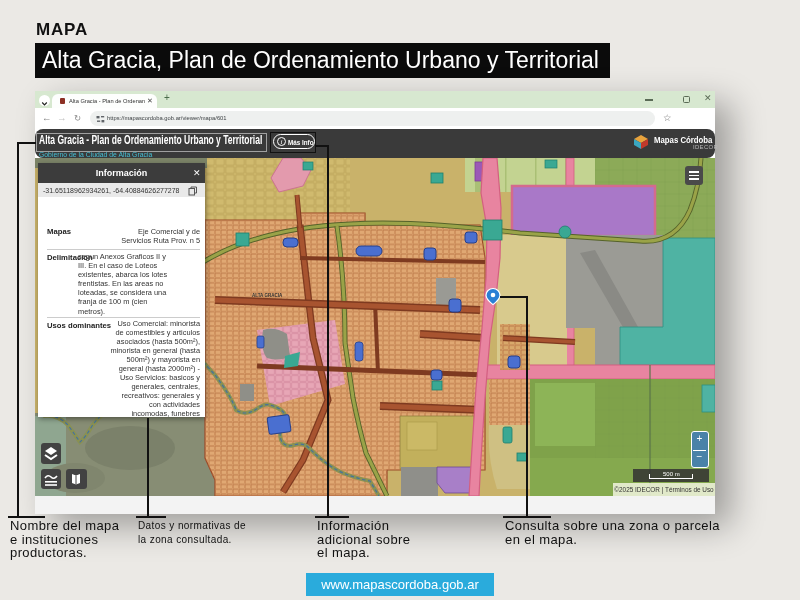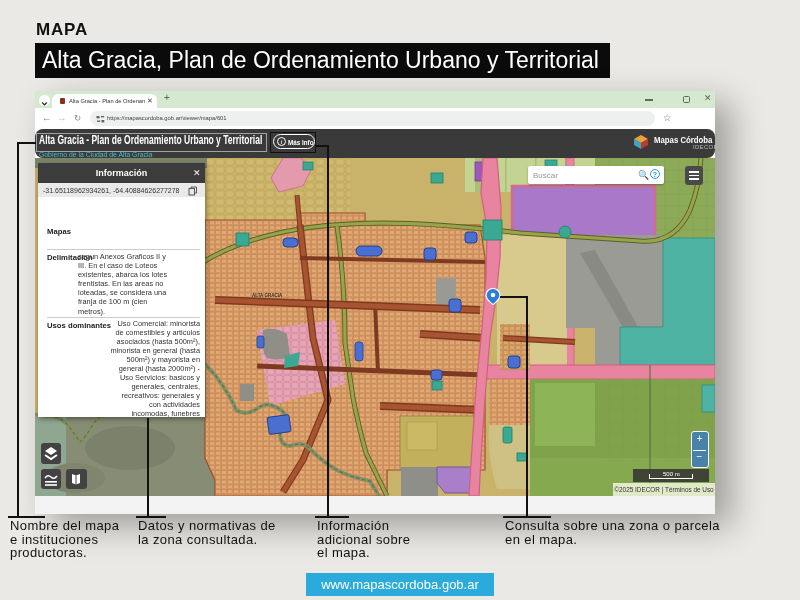--- a/index.html
+++ b/index.html
@@ -241,25 +241,20 @@
       <rect x="510" y="2" width="12" height="8" fill="#3aa893" stroke="#1e7f6d" stroke-width="0.7"></rect>
 
       <text x="217" y="139" font-family="Liberation Sans, sans-serif" font-size="4.5" fill="#333" font-weight="bold">ALTA GRACIA</text>
 
       <g>
         <path d="M458,130.5 C462,130.5 465,133.5 465,137.2 C465,140.1 462.4,143.2 458,146.6 C453.6,143.2 451,140.1 451,137.2 C451,133.5 454,130.5 458,130.5 Z" fill="#2a7fd4" stroke="#fff" stroke-width="1.2"></path>
         <circle cx="458" cy="137" r="2.3" fill="#fff"></circle>
       </g>
     </svg>
 
-    <div class="abs" style="left:493px; top:8px; width:136px; height:18px; background:#fff; border-radius:2px; box-shadow:0 1px 2px rgba(0,0,0,0.3);">
-      <span class="abs" style="left:5px; top:5px; font-size:8px; color:#999;">Buscar</span>
-      <span class="abs" style="left:110px; top:4px; font-size:9px; color:#555;">🔍</span>
-      <span class="abs" style="left:122px; top:3px; width:10px; height:10px; border:1.5px solid #2196f3; border-radius:50%; color:#2196f3; font-size:7px; font-weight:bold; text-align:center; line-height:10px;">?</span>
-    </div>
 
     <div class="abs" style="left:650px; top:8px; width:18px; height:19px; background:#4a4a4a; border-radius:3px;">
       <span class="abs" style="left:4px; top:5px; width:10px; height:1.5px; background:#fff;"></span>
       <span class="abs" style="left:4px; top:8.5px; width:10px; height:1.5px; background:#fff;"></span>
       <span class="abs" style="left:4px; top:12px; width:10px; height:1.5px; background:#fff;"></span>
     </div>
 
     <div class="abs" style="left:6px; top:285px; width:20px; height:21px; background:#424242; border-radius:3px;"><svg width="20" height="21">
           <polygon points="10,4 16,8 10,12 4,8" fill="#fff"></polygon>
           <path d="M4,12 L10,16 L16,12" fill="none" stroke="#fff" stroke-width="2"></path>
@@ -299,20 +294,21 @@
       <div class="abs" style="left:0; top:20px; width:167px; height:14px; background:#e9e9e9; color:#333;">
         <span class="abs" style="left:5px; top:3.5px; font-size:7px; white-space:nowrap;">-31.65118962934261, -64.40884626277278</span>
         <svg class="abs" style="left:150px; top:2.5px;" width="10" height="10">
             <rect x="1" y="2.5" width="5.5" height="6.5" fill="none" stroke="#555" stroke-width="1"></rect>
             <path d="M3,2.5 L3,1 L8.5,1 L8.5,7 L6.5,7" fill="none" stroke="#555" stroke-width="1"></path>
           </svg>
       </div>
 
 
       <div class="abs" style="left:9px; top:64px; font-weight:bold; color:#222;">Mapas</div>
+      <div class="abs" style="left:40px; top:64px; width:122px; text-align:right; color:#333; line-height:9.1px; font-size:7.4px;">Eje Comercial y de<br>Servicios Ruta Prov. n 5</div>
       <div class="abs" style="left:9px; top:86px; width:153px; border-top:1px solid #ccc;"></div>
 
       <div class="abs" style="left:9px; top:90px; font-weight:bold; color:#222;">Delimitación</div>
       <div class="abs" style="left:40px; top:89px; width:122px; text-align:left; color:#333; line-height:9.1px; font-size:7.4px;">segun Anexos Graficos II y<br>III. En el caso de Loteos<br>existentes, abarca los lotes<br>frentistas. En las areas no<br>loteadas, se considera una<br>franja de 100 m (cien<br>metros).</div>
       <div class="abs" style="left:9px; top:154px; width:153px; border-top:1px solid #ccc;"></div>
 
       <div class="abs" style="left:9px; top:158px; font-weight:bold; color:#222;">Usos dominantes</div>
       <div class="abs" style="left:40px; top:156px; width:122px; text-align:right; color:#333; line-height:9.0px; font-size:7.4px;">Uso Comercial: minorista<br>de comestibles y articulos<br>asociados (hasta 500m²),<br>minorista en general (hasta<br>500m²) y mayorista en<br>general (hasta 2000m²) -<br>Uso Servicios: basicos y<br>generales, centrales,<br>recreativos: generales y<br>con actividades<br>incomodas, funebres</div>
     </div>
   </div>
@@ -334,19 +330,19 @@
 <div class="abs" style="left:316px; top:145px; width:12px; height:1.5px; background:#111;"></div>
 <div class="abs" style="left:327px; top:145px; width:1.5px; height:372px; background:#111;"></div>
 <div class="abs" style="left:315px; top:516px; width:34px; height:1.5px; background:#111;"></div>
 
 <div class="abs" style="left:500px; top:296px; width:27px; height:1.5px; background:#111;"></div>
 <div class="abs" style="left:526px; top:296px; width:1.5px; height:221px; background:#111;"></div>
 <div class="abs" style="left:503px; top:516px; width:48px; height:1.5px; background:#111;"></div>
 
 <div class="abs" style="left:10px; top:519px; font-size:13px; letter-spacing:0.4px; color:#111; line-height:13.5px;">Nombre del mapa<br>e instituciones<br>productoras.</div>
 
-<div class="abs" style="left:138px; top:519px; font-size:13px; letter-spacing:0.4px; color:#111; line-height:13.5px;">Datos y normativas de<br>la zona consultada.</div>
+<div class="abs" style="left:138px; top:519px; font-size:10px; letter-spacing:0.4px; color:#111; line-height:13.5px;">Datos y normativas de<br>la zona consultada.</div>
 
 <div class="abs" style="left:317px; top:519px; font-size:13px; letter-spacing:0.4px; color:#111; line-height:13.5px;">Información<br>adicional sobre<br>el mapa.</div>
 
 <div class="abs" style="left:505px; top:519px; font-size:13px; letter-spacing:0.4px; color:#111; line-height:13.5px;">Consulta sobre una zona o parcela<br>en el mapa.</div>
 
 <div class="abs" style="left:306px; top:573px; width:188px; height:23px; background:#2aabdc; color:#fff; font-size:13px; text-align:center; line-height:23px;">www.mapascordoba.gob.ar</div>
 
 </body></html>

